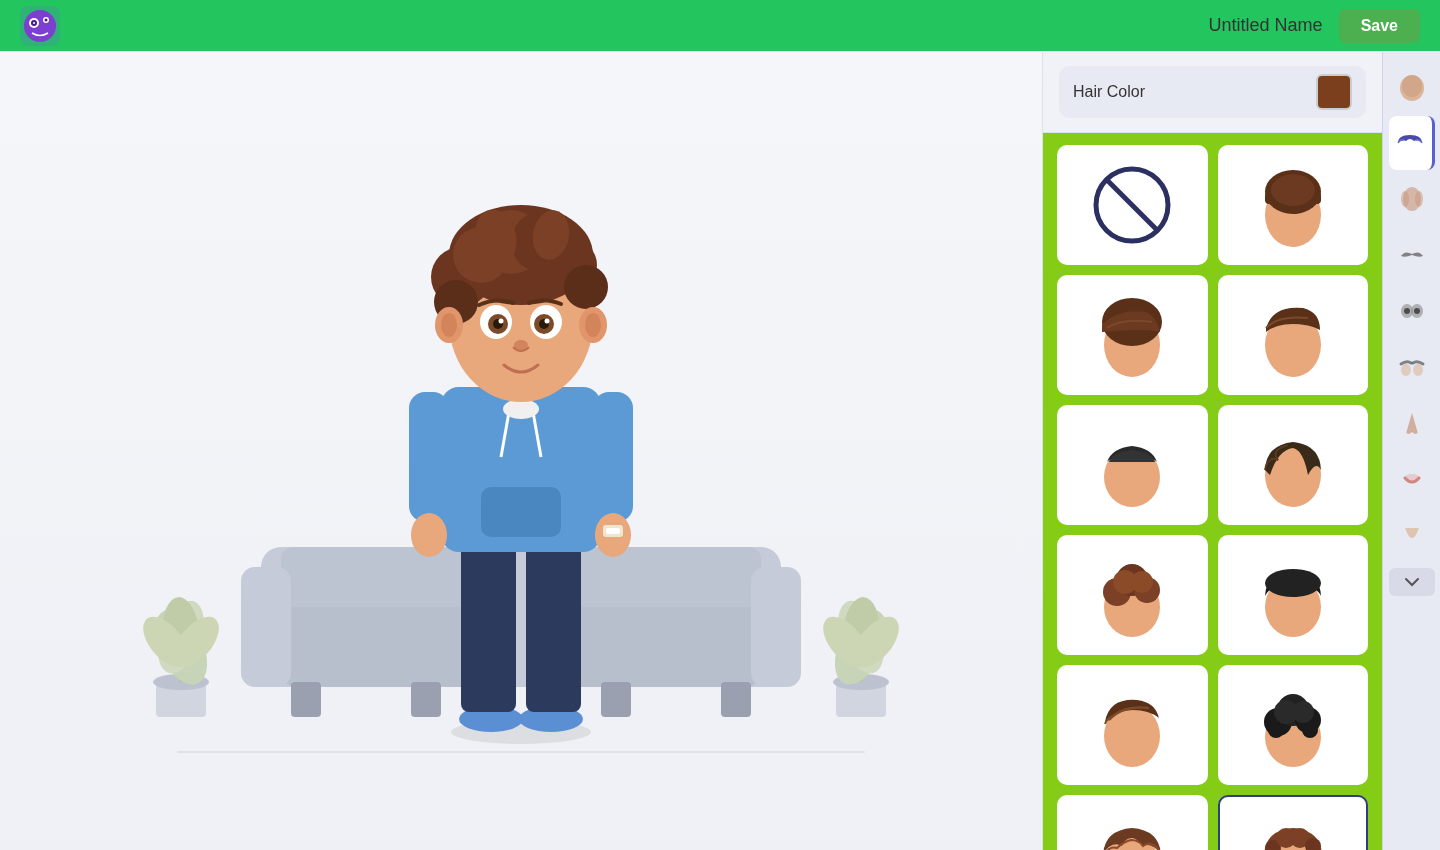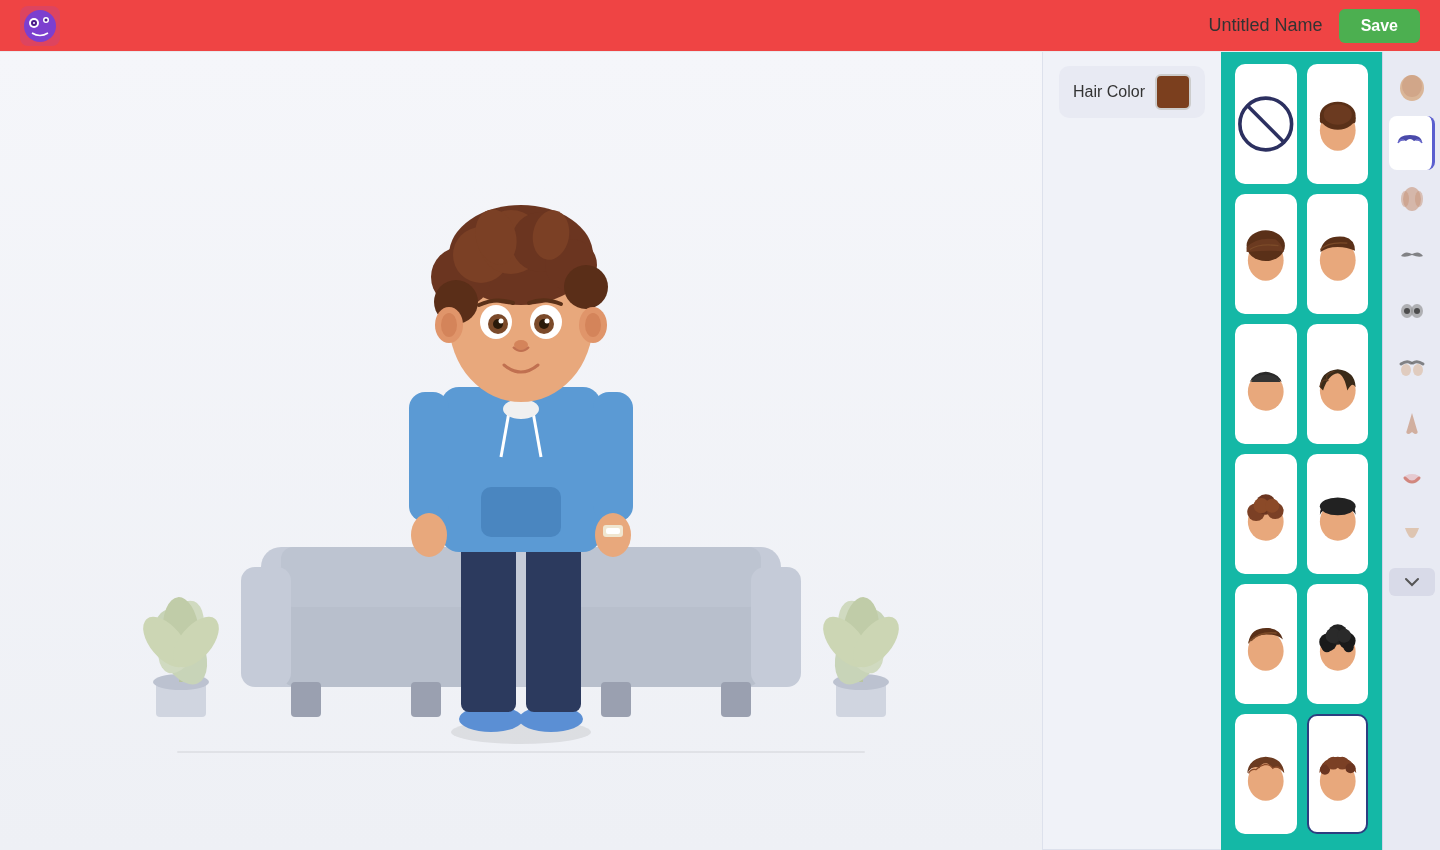--- a/index.html
+++ b/index.html
@@ -9,21 +9,21 @@
       width: 1440px;
       height: 850px;
       overflow: hidden;
       display: flex;
       flex-direction: column;
     }
 
     
     .header {
       height: 52px;
-      background: #ef4444;
+      background: #22c55e;
       display: flex;
       justify-content: space-between;
       padding: 0 20px;
       border-bottom: 1px solid #e8eaed;
       flex-shrink: 0;
       z-index: 10;
     }
     .header-logo {
       display: flex;
       align-items: center;
@@ -103,24 +103,24 @@
       position: absolute;
       bottom: 60px;
       left: 50%;
       transform: translateX(-50%);
       z-index: 5;
     }
 
     
     .right-panel {
       width: 340px;
-      background: #14b8a6;
+      background: #84cc16;
       border-left: 1px solid #dde1ec;
       display: flex;
-      flex-direction: row;
+      flex-direction: column;
       overflow: hidden;
     }
 
     .panel-header {
       padding: 14px 16px;
       background: #f0f2f8;
       border-bottom: 1px solid #dde1ec;
     }
 
     .hair-color-row {

